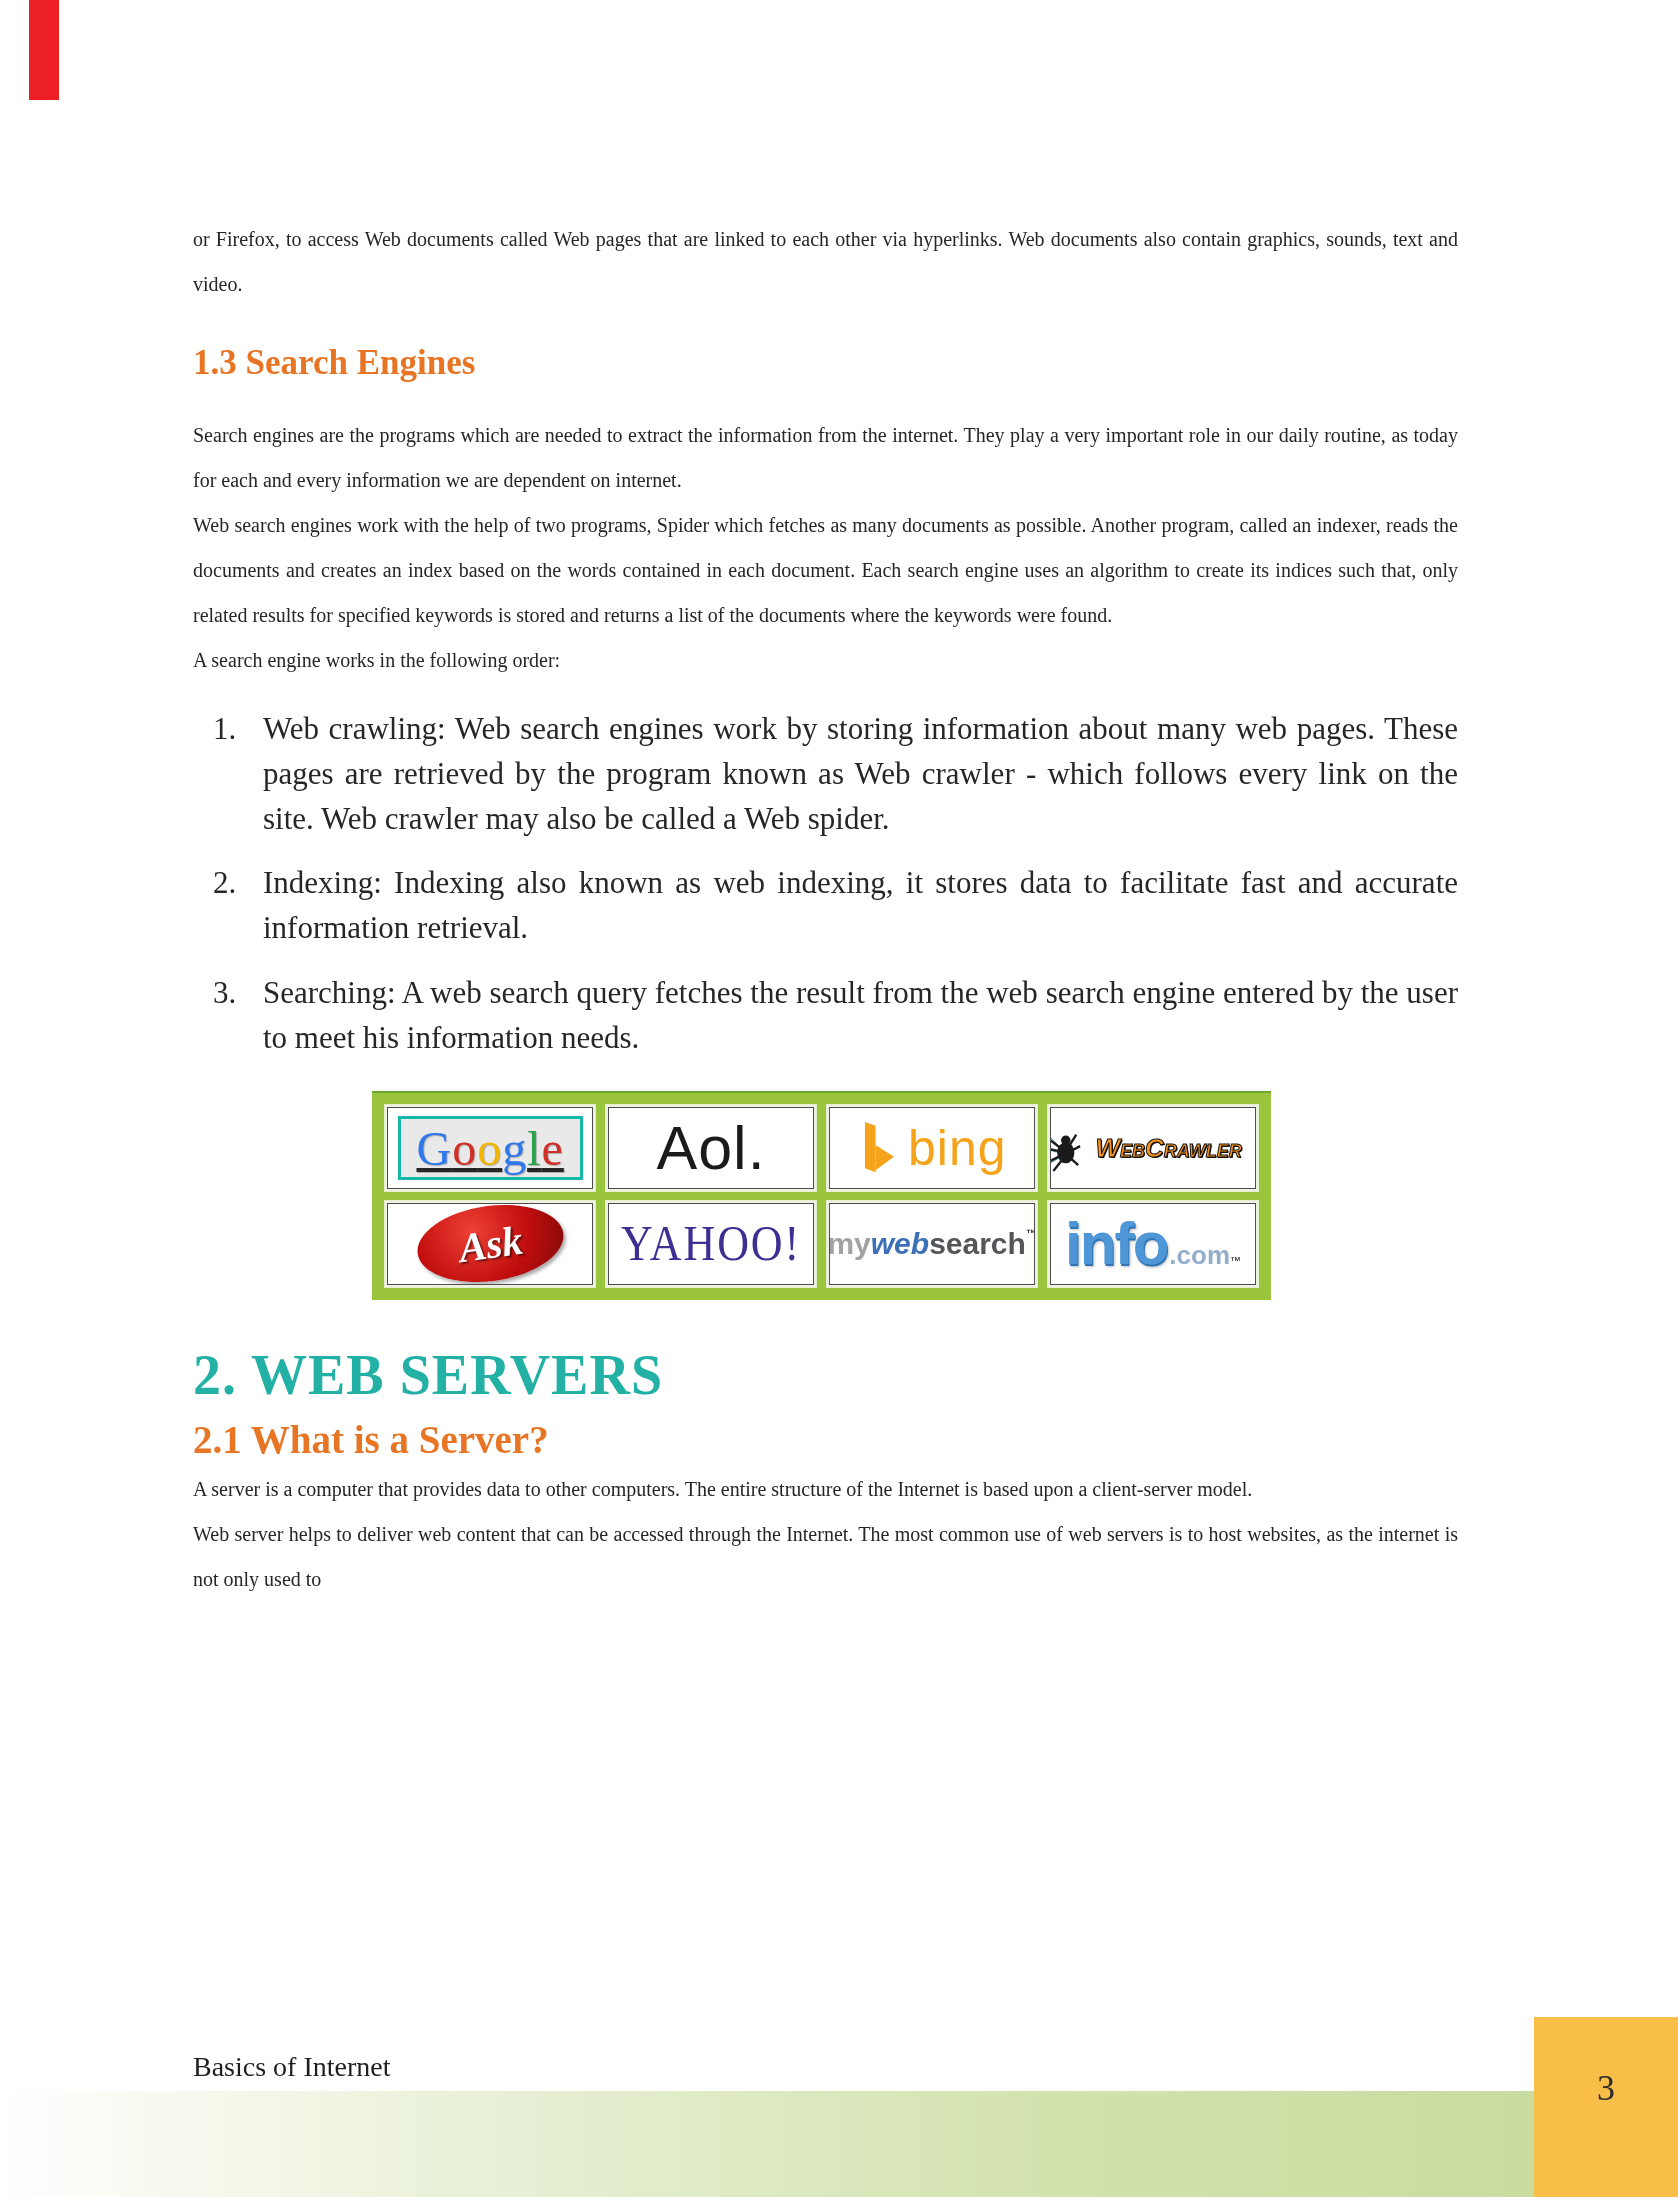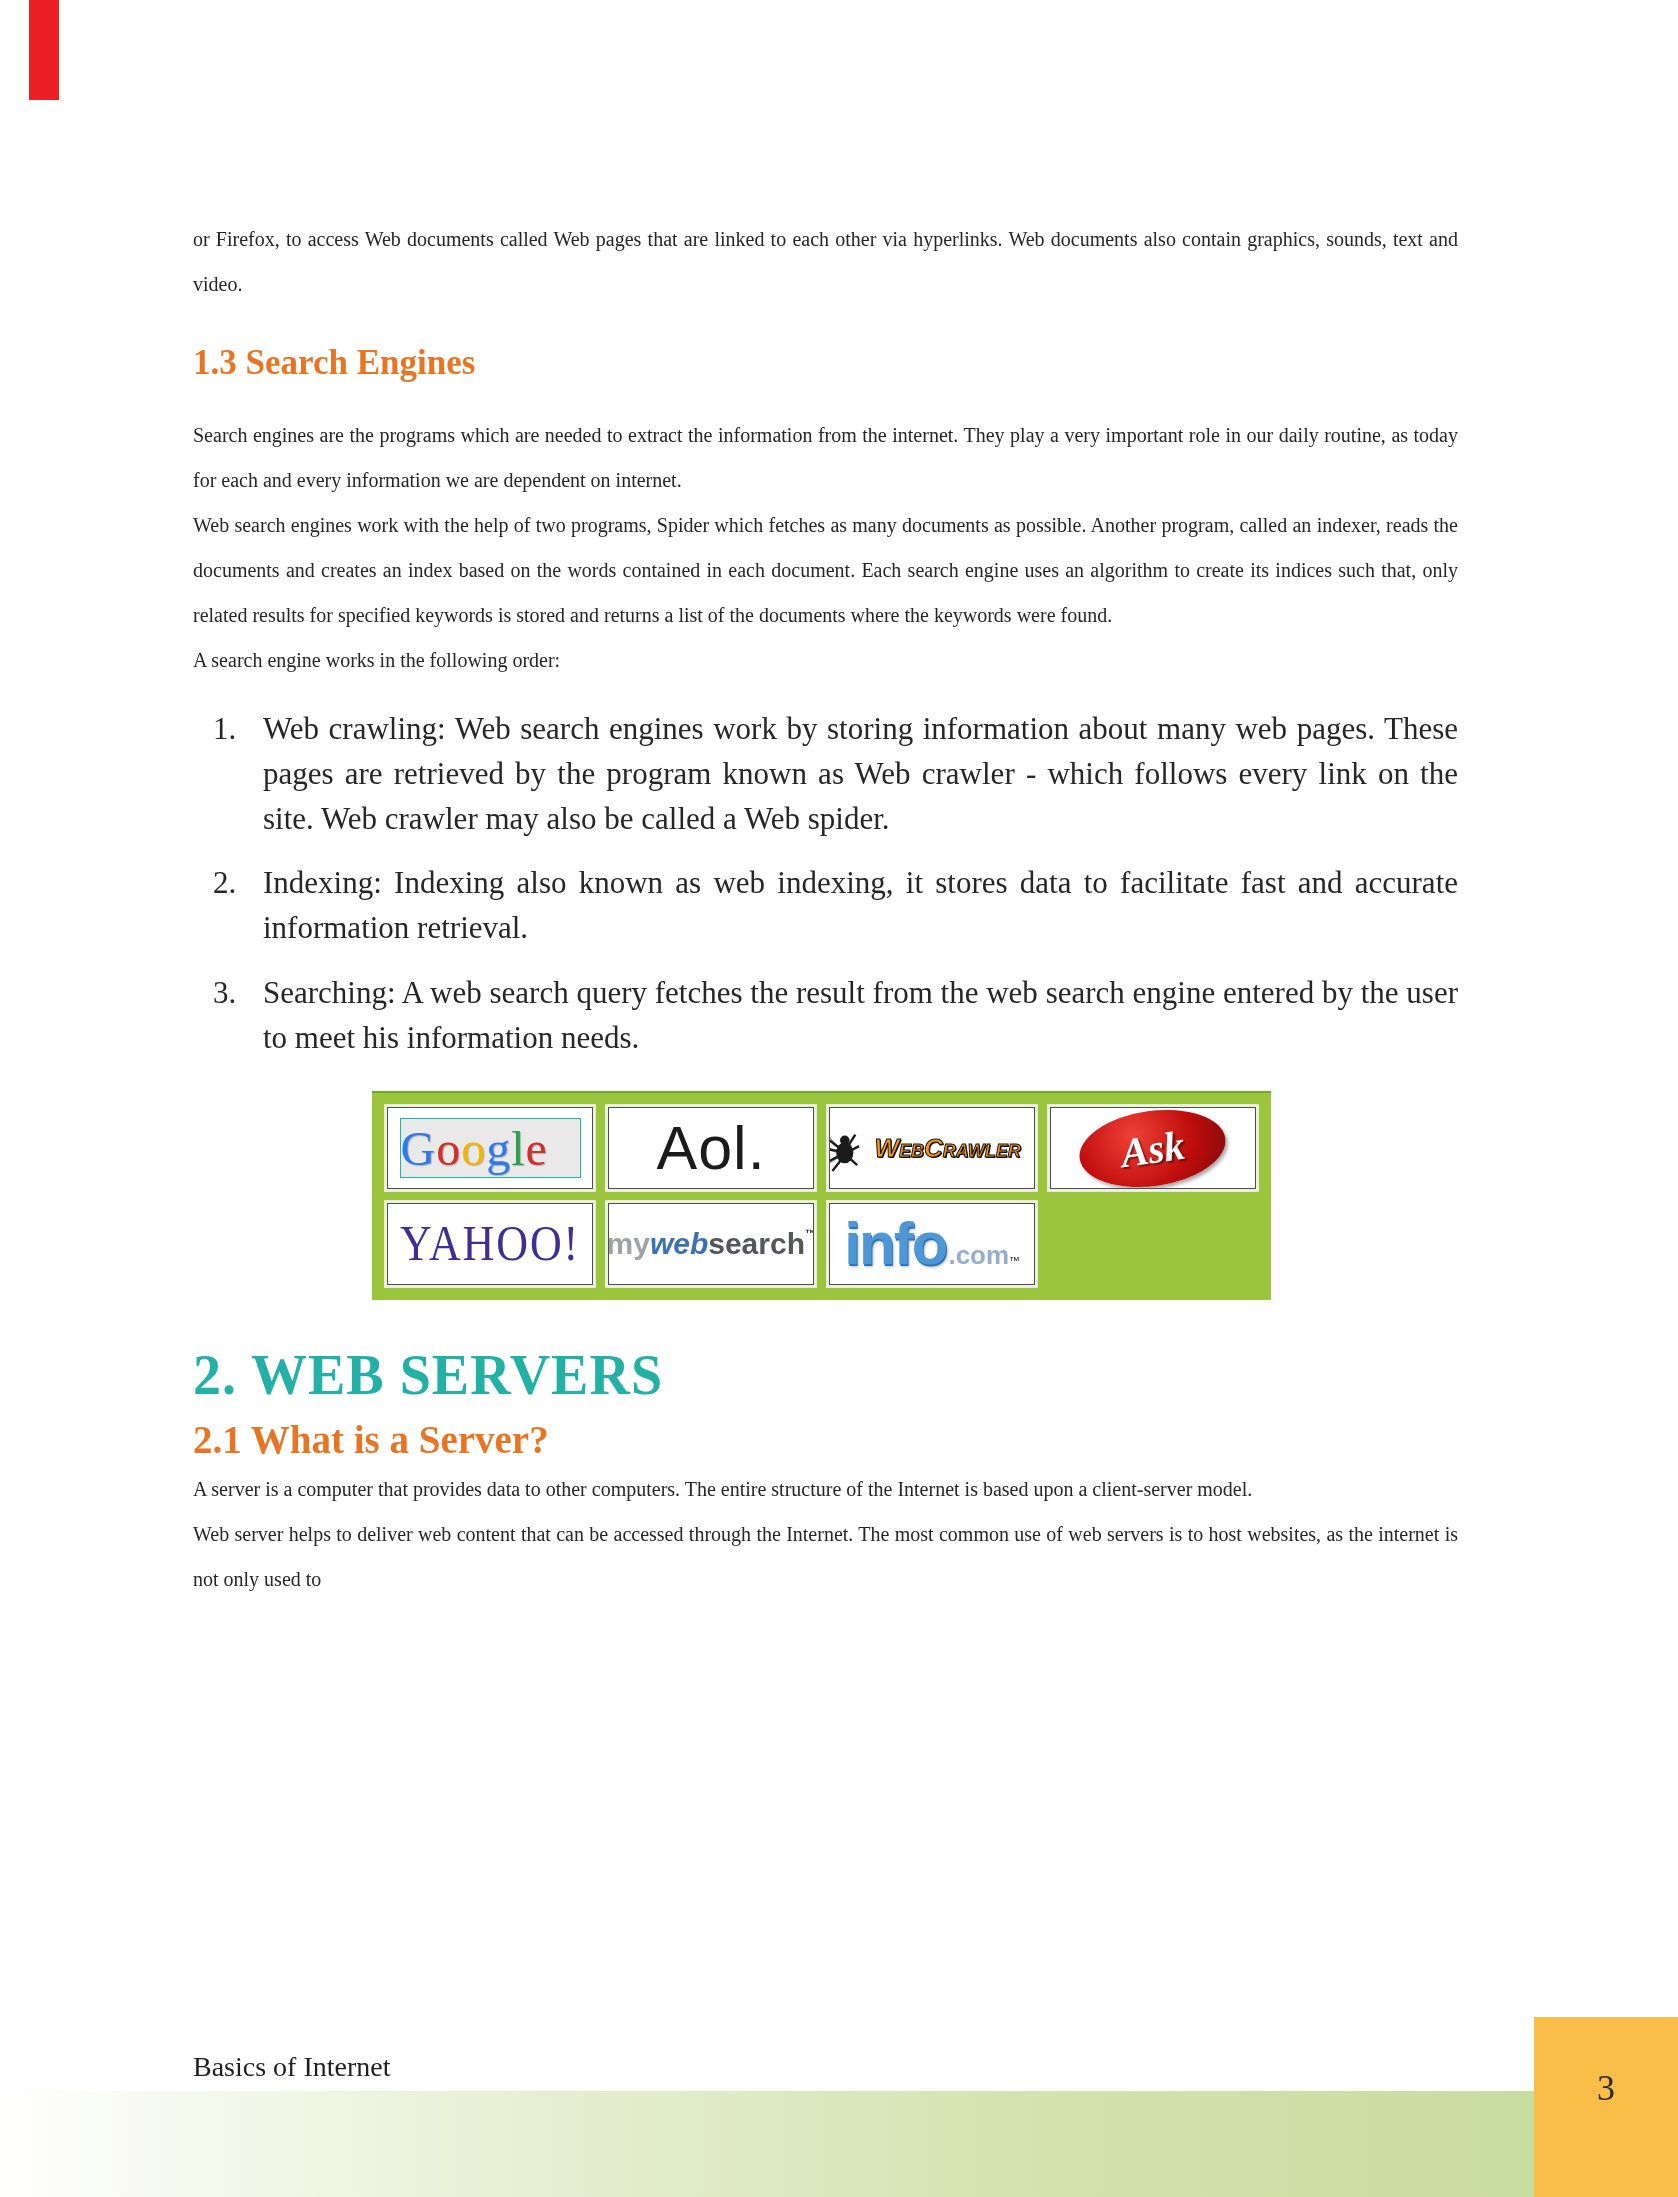--- a/index.html
+++ b/index.html
@@ -70,22 +70,22 @@
   .tile{
     background:#ffffff;
     border:1.9px solid #4d4d4d;
     box-shadow:0 0 0 2.9px #eef2e2;
     display:flex;align-items:center;justify-content:center;
     overflow:hidden;position:relative;
     font-family:"Liberation Sans", sans-serif;
   }
   .google-strip{
     width:88%;height:72%;
-    background:#e9e9e9;border:1px solid #14b8a6;
-    display:flex;align-items:center;justify-content:flex-start;
+    background:#e9e9e9;border:3px solid #14b8a6;
+    display:flex;align-items:center;justify-content:center;text-decoration:underline;
   }
   .google-word{
     font-family:"Liberation Serif", serif;
     font-size:48px;font-weight:normal;letter-spacing:1px;
     text-shadow:1px 1px 1px rgba(0,0,0,.25);
   }
   .aol-word{font-size:61px;font-weight:400;color:#1b1b1b;letter-spacing:1px;}
   .bing-wrap{display:flex;align-items:center;gap:9.7px;}
   .bing-word{
     font-size:50px;color:var(--bing_orange,#F5A31A);
@@ -191,20 +191,29 @@
       <div class="tile">
         <div class="google-strip">
           <span class="google-word"><span style="color: rgb(48, 121, 237);">G</span><span style="color: rgb(208, 48, 39);">o</span><span style="color: rgb(243, 182, 0);">o</span><span style="color: rgb(48, 121, 237);">g</span><span style="color: rgb(43, 162, 76);">l</span><span style="color: rgb(208, 48, 39);">e</span></span>
         </div>
       </div>
 
       <div class="tile">
         <span class="aol-word">Aol.</span>
       </div>
 
+      <div class="tile">
+        <div class="bing-wrap">
+          <svg width="41" height="56" viewBox="0 0 42 58">
+            <polygon points="8,2 19,6 19,54 8,50" fill="#F5A31A"></polygon>
+            <polygon points="19,26 38,38 19,52" fill="#F5A31A"></polygon>
+          </svg>
+          <span class="bing-word">bing</span>
+        </div>
+      </div>
 
       <div class="tile">
         <div class="wc-wrap">
           <svg width="42" height="50" viewBox="0 0 44 52">
             <g stroke="#2e8b8b" stroke-width="1" opacity="0.8">
               <line x1="2" y1="6" x2="26" y2="30"></line>
               <line x1="2" y1="26" x2="24" y2="32"></line>
               <line x1="4" y1="46" x2="24" y2="34"></line>
             </g>
             <g stroke="#1b1b1b" stroke-width="2.5" fill="none">

